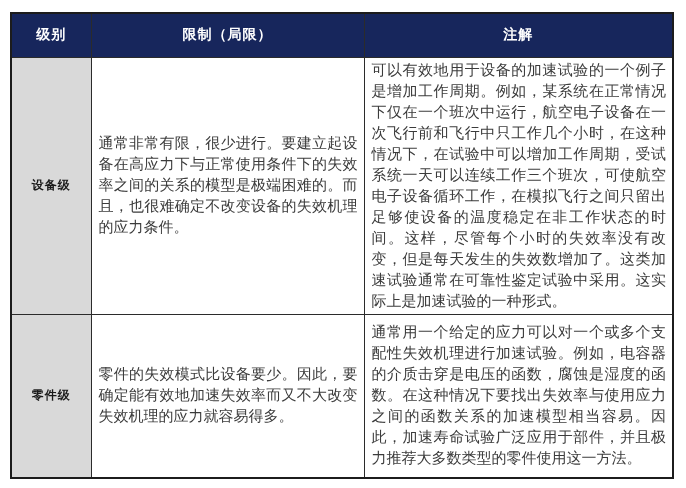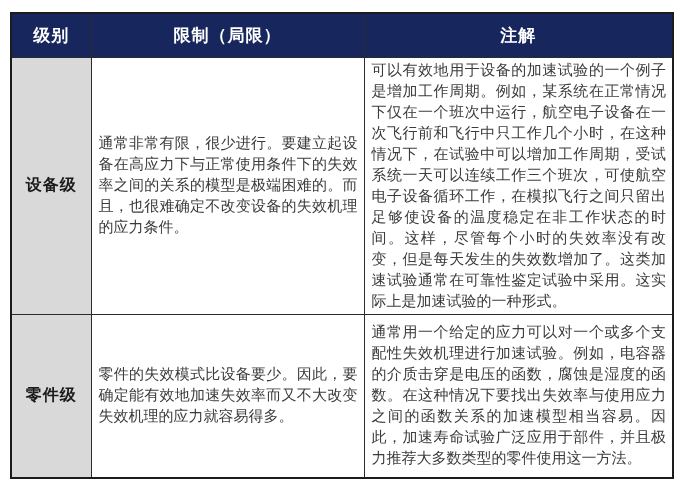--- a/index.html
+++ b/index.html
@@ -29,31 +29,31 @@
     border: 1px solid #2b2b2b;
     vertical-align: middle;
     overflow: hidden;
   }
   tr.hdr {
     height: 44px;
   }
   tr.hdr th {
     background: #17265c;
     color: #ffffff;
-    font-size: 17px;
+    font-size: 14px;
     font-weight: bold;
     text-align: center;
     letter-spacing: 1px;
   }
   tr.row-equipment { height: 252px; }
   tr.row-part      { height: 164px; }
   td.level {
     background: #d9d9d9;
     color: #1a1a1a;
-    font-size: 16px;
+    font-size: 12px;
     font-weight: bold;
     text-align: center;
     letter-spacing: 1px;
   }
   td.body {
     background: #ffffff;
     color: #3b3b3b;
     font-size: 15px;
     line-height: 21px;
     text-align: justify;

